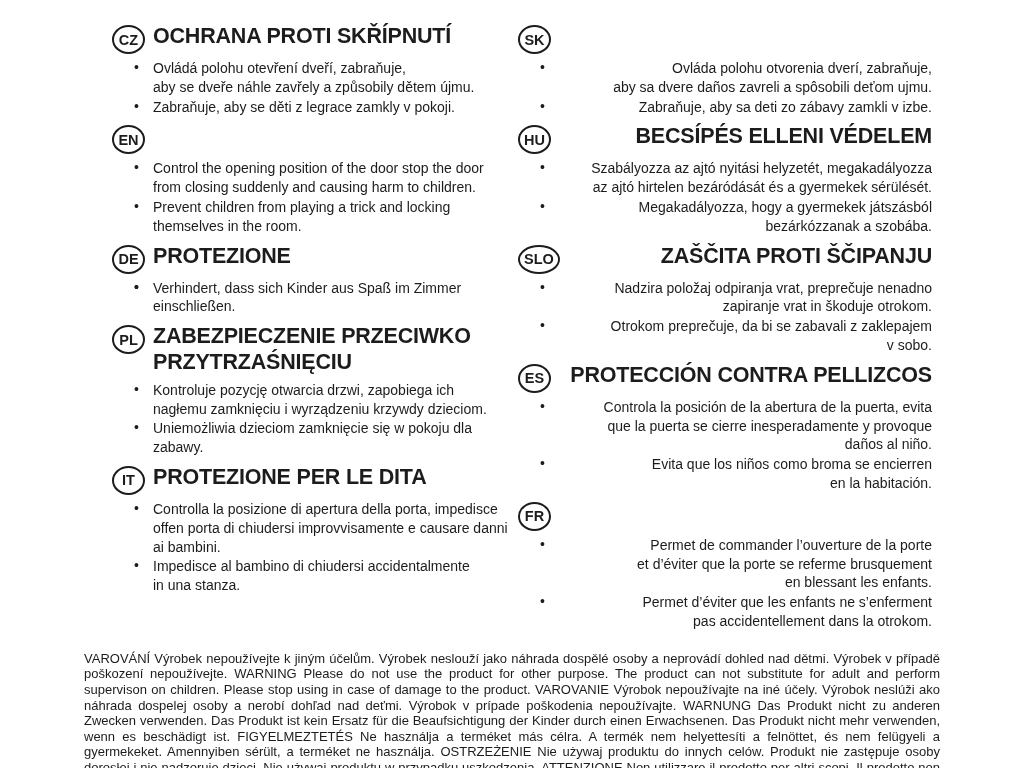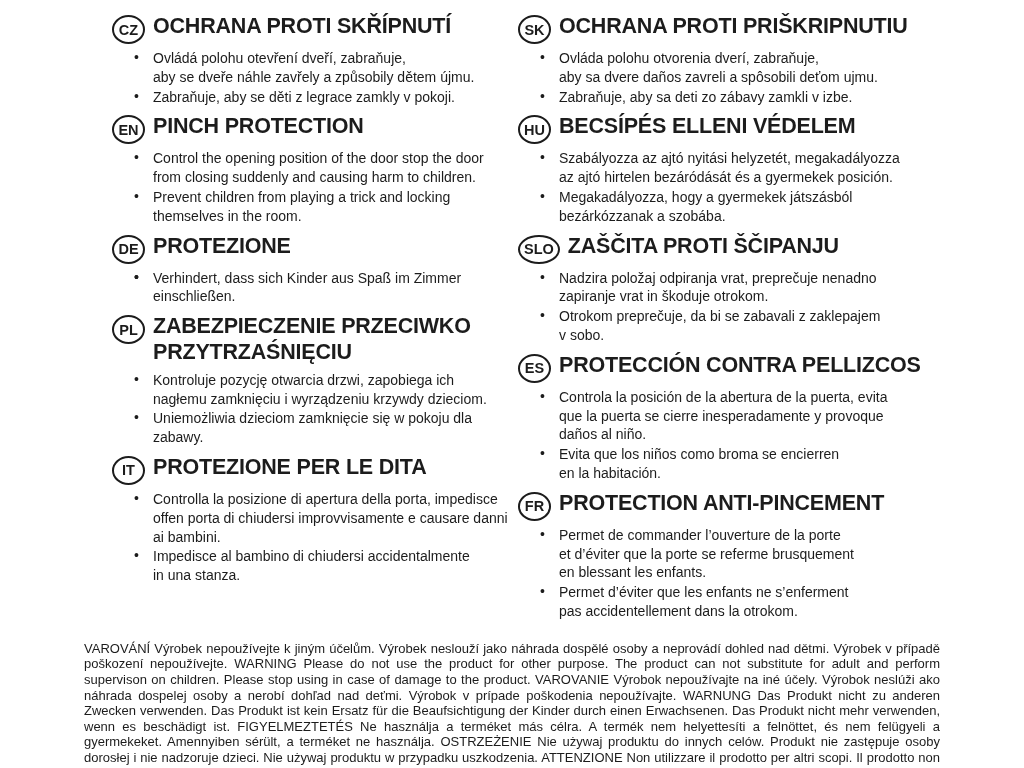--- a/index.html
+++ b/index.html
@@ -4,23 +4,23 @@
 <style>
   html, body { margin: 0; padding: 0; }
   body {
     width: 1024px; height: 768px;
     background: #ffffff;
     color: #1c1c1c;
     font-family: "Liberation Sans", "DejaVu Sans", sans-serif;
     overflow: hidden;
   }
   .page { width: 1024px; height: 768px; position: relative; }
-  .columns { display: flex; padding: 14px 0 0 112px; }
+  .columns { display: flex; padding: 24px 0 0 112px; }
   .col { width: 402px; }
-  .col.right { width: 414px; margin-left: 4px; }
+  .col.right { width: 414px; margin-left: 4px; text-align: right; }
 
   .lang-section { margin-bottom: 8px; }
   .sec-head { display: flex; align-items: flex-start; }
   .badge {
     flex: 0 0 auto;
     min-width: 33px; height: 29px;
     border: 2.5px solid #1c1c1c;
     border-radius: 50%;
     display: inline-flex; align-items: center; justify-content: center;
     font-size: 14.5px; font-weight: 600;
@@ -66,21 +66,20 @@
         <ul class="bullets">
           <li><span class="dot">•</span><span>Ovládá polohu otevření dveří, zabraňuje,
 aby se dveře náhle zavřely a způsobily dětem újmu.</span></li>
           <li><span class="dot">•</span><span>Zabraňuje, aby se děti z legrace zamkly v pokoji.</span></li>
         </ul>
       </section>
 
       <section class="lang-section">
         <div class="sec-head">
           <span class="badge">EN</span>
-          <h2 class="sec-title">PINCH PROTECTION</h2>
         </div>
         <ul class="bullets">
           <li><span class="dot">•</span><span>Control the opening position of the door stop the door
 from closing suddenly and causing harm to children.</span></li>
           <li><span class="dot">•</span><span>Prevent children from playing a trick and locking
 themselves in the room.</span></li>
         </ul>
       </section>
 
       <section class="lang-section">
@@ -123,37 +122,36 @@
         </ul>
       </section>
 
     </div>
 
     <div class="col right">
 
       <section class="lang-section">
         <div class="sec-head">
           <span class="badge">SK</span>
-          <h2 class="sec-title">OCHRANA PROTI PRIŠKRIPNUTIU</h2>
         </div>
         <ul class="bullets">
           <li><span class="dot">•</span><span>Ovláda polohu otvorenia dverí, zabraňuje,
 aby sa dvere daños zavreli a spôsobili deťom ujmu.</span></li>
           <li><span class="dot">•</span><span>Zabraňuje, aby sa deti zo zábavy zamkli v izbe.</span></li>
         </ul>
       </section>
 
       <section class="lang-section">
         <div class="sec-head">
           <span class="badge">HU</span>
           <h2 class="sec-title">BECSÍPÉS ELLENI VÉDELEM</h2>
         </div>
         <ul class="bullets">
           <li><span class="dot">•</span><span>Szabályozza az ajtó nyitási helyzetét, megakadályozza
-az ajtó hirtelen bezáródását és a gyermekek posición.</span></li>
+az ajtó hirtelen bezáródását és a gyermekek sérülését.</span></li>
           <li><span class="dot">•</span><span>Megakadályozza, hogy a gyermekek játszásból
 bezárkózzanak a szobába.</span></li>
         </ul>
       </section>
 
       <section class="lang-section">
         <div class="sec-head">
           <span class="badge">SLO</span>
           <h2 class="sec-title">ZAŠČITA PROTI ŠČIPANJU</h2>
         </div>
@@ -175,21 +173,20 @@
 que la puerta se cierre inesperadamente y provoque
 daños al niño.</span></li>
           <li><span class="dot">•</span><span>Evita que los niños como broma se encierren
 en la habitación.</span></li>
         </ul>
       </section>
 
       <section class="lang-section">
         <div class="sec-head">
           <span class="badge">FR</span>
-          <h2 class="sec-title">PROTECTION ANTI-PINCEMENT</h2>
         </div>
         <ul class="bullets">
           <li><span class="dot">•</span><span>Permet de commander l’ouverture de la porte
 et d’éviter que la porte se referme brusquement
 en blessant les enfants.</span></li>
           <li><span class="dot">•</span><span>Permet d’éviter que les enfants ne s’enferment
 pas accidentellement dans la otrokom.</span></li>
         </ul>
       </section>
 

